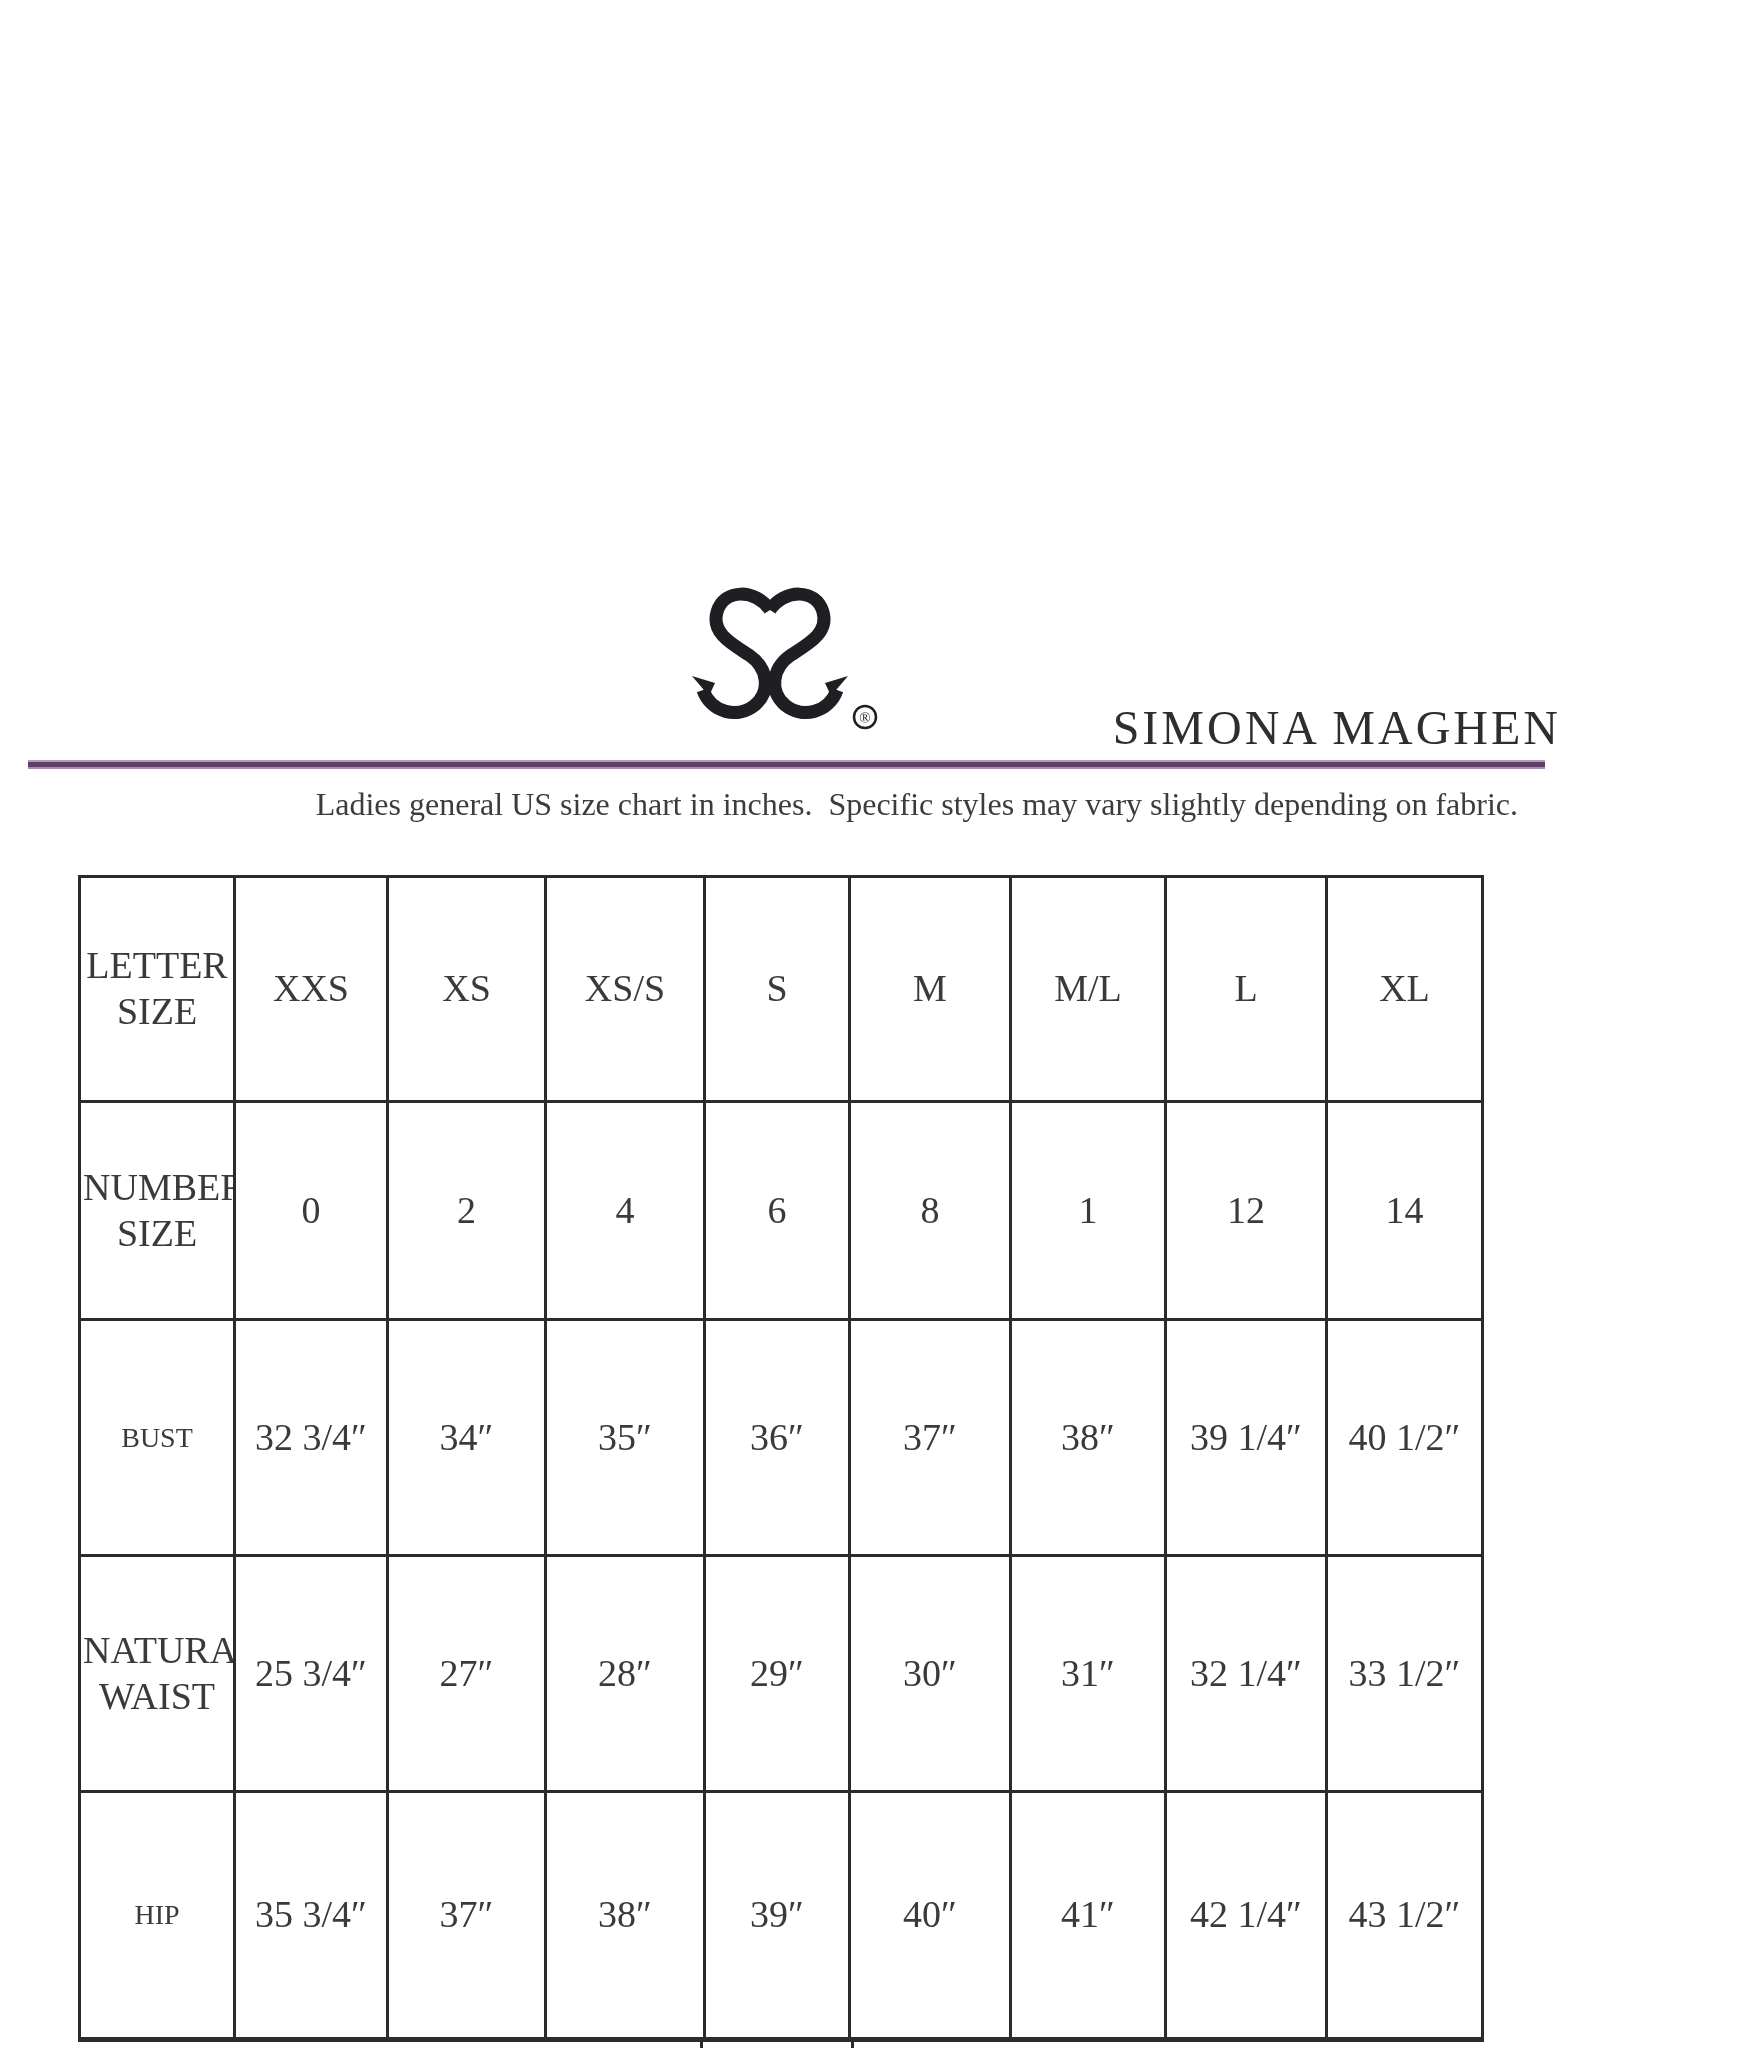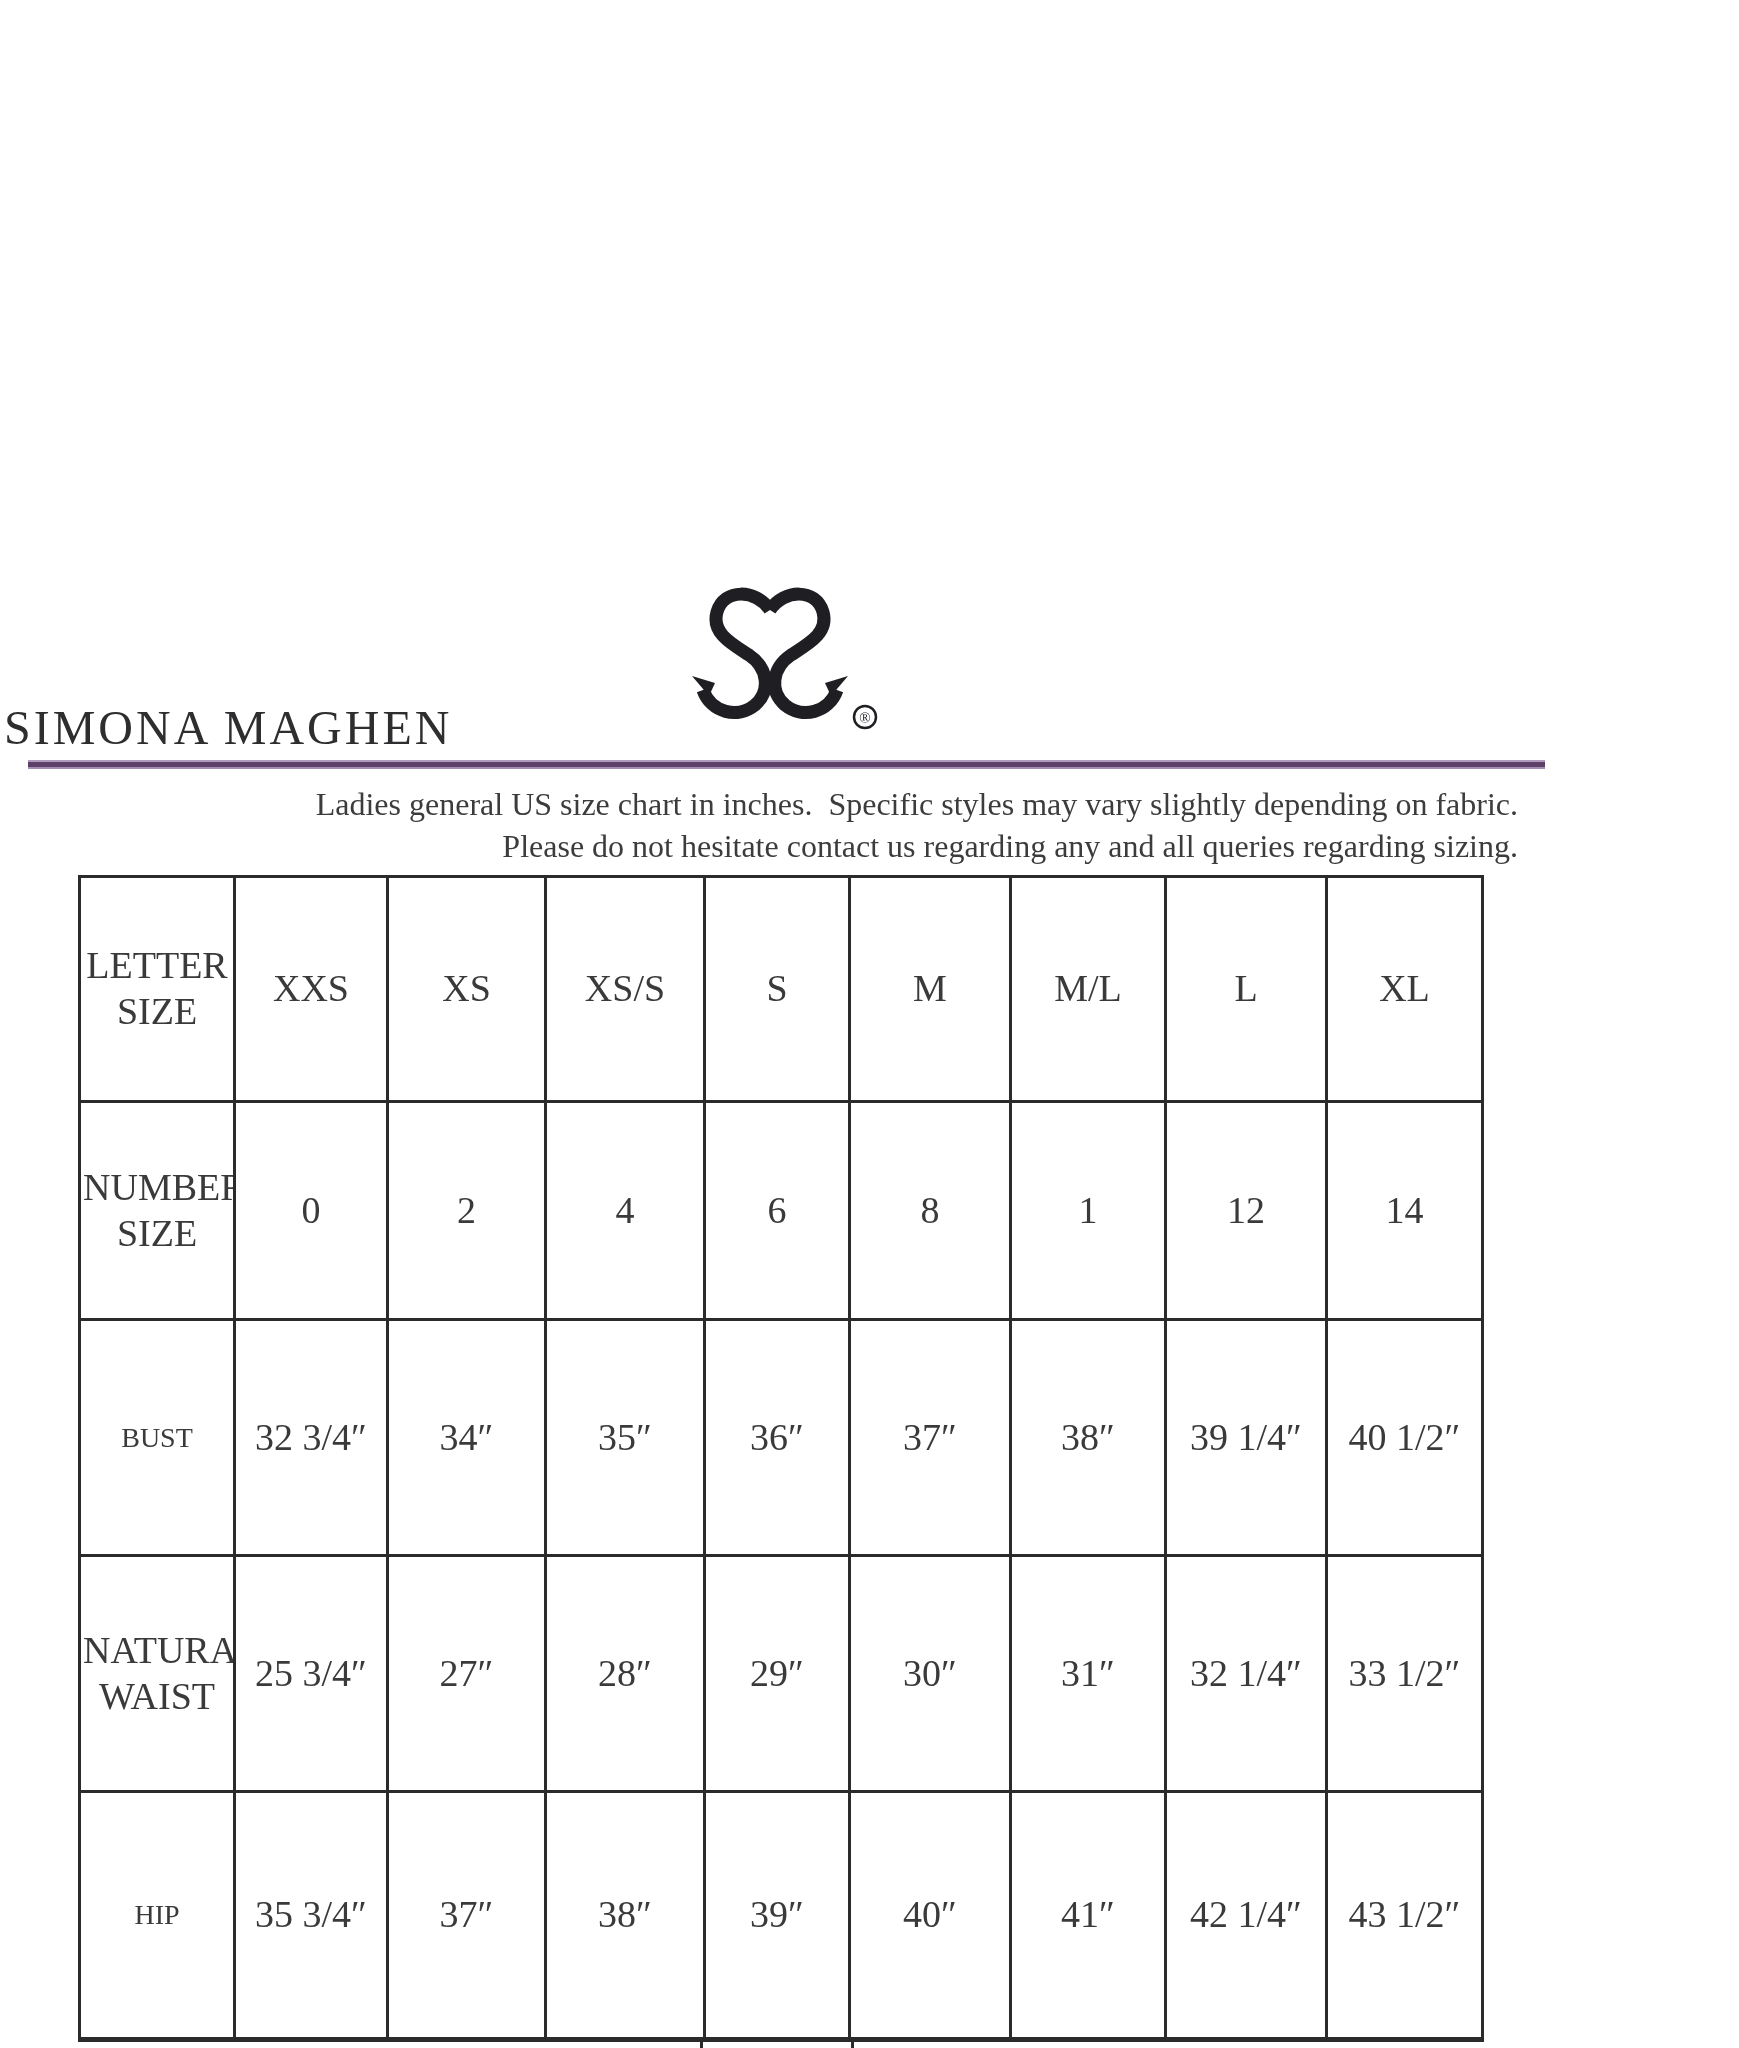--- a/index.html
+++ b/index.html
@@ -11,22 +11,22 @@
     overflow:hidden;
     position:relative;
   }
   .logo-wrap{
     position:absolute;
     left:652px;top:584px;
     width:236px;height:158px;
   }
   .brand-name{
     position:absolute;
-    left:4px;top:700px;width:1545px;
-    text-align:left;
+    left:16px;top:700px;width:1545px;
+    text-align:right;
     font-size:48px;
     letter-spacing:3px;
     color:#2e2e30;
     white-space:nowrap;
   }
   .rule{
     position:absolute;
     left:28px;top:760px;
     width:1517px;height:5px;
     background:#5e3f68;
@@ -97,21 +97,20 @@
     </g>
   </svg>
 </div>
 
 <div class="brand-name">SIMONA MAGHEN</div>
 
 <div class="rule"></div>
 
 <div class="intro">
   <div class="line">Ladies general US size chart in inches.  Specific styles may vary slightly depending on fabric.</div>
-  <div class="line">Please do not hesitate contact us regarding any and all queries regarding sizing.</div>
 </div>
 
 <table class="size-chart">
   <colgroup>
     <col style="width:155px">
       <col style="width:153px">
       <col style="width:158px">
       <col style="width:159px">
     <col style="width:145px">
       <col style="width:161px">

